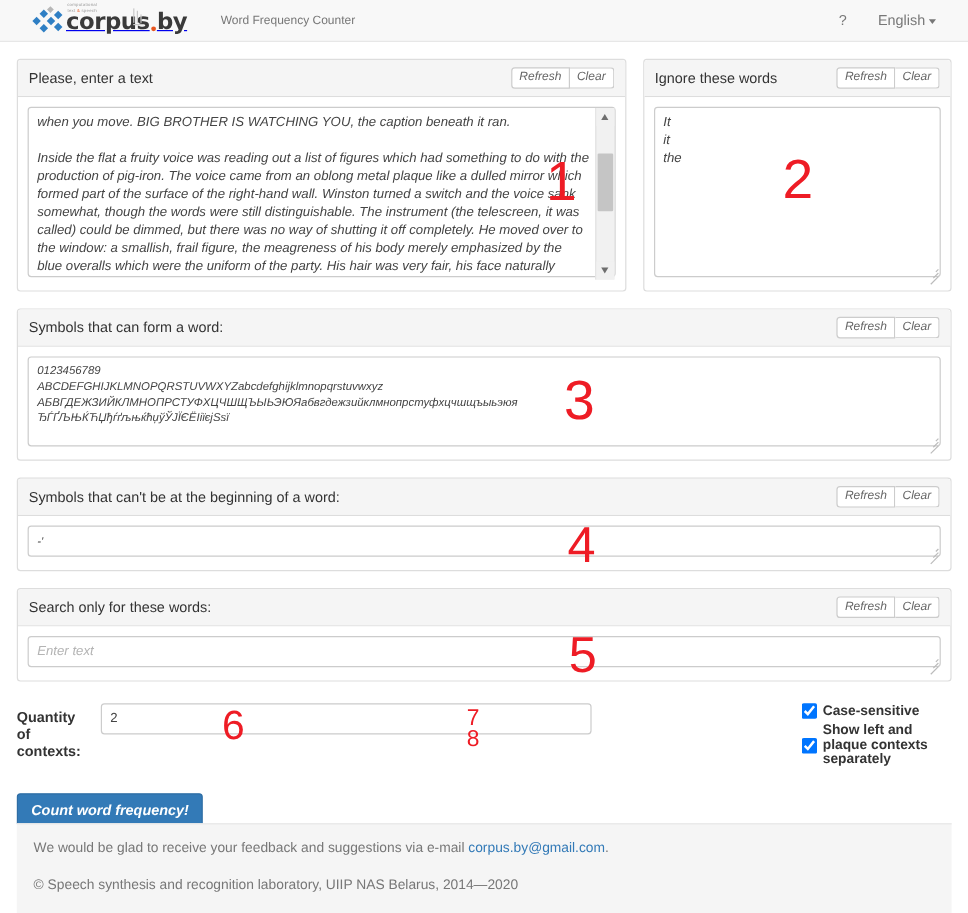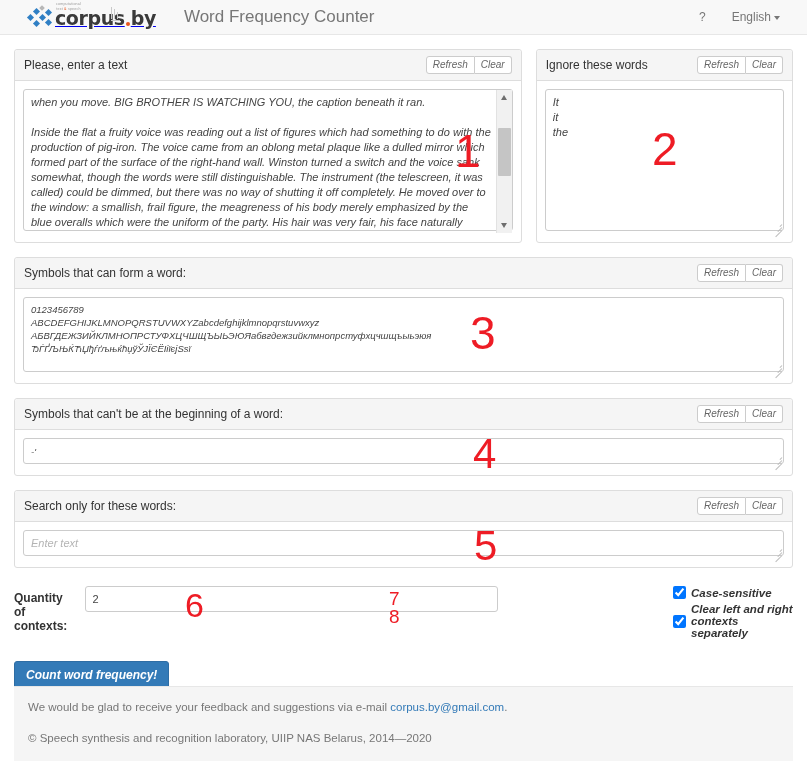--- a/index.html
+++ b/index.html
@@ -86,21 +86,21 @@
     left: 83px; top: 1px;
     width: 10px; height: 14px;
   }
   .brand-bars span {
     position: absolute;
     width: 1px;
     background: #c9c9c9;
   }
   .page-title {
     margin-left: 28px;
-    font-size: 17px;
+    font-size: 10px;
     color: #777777;
     font-weight: normal;
   }
   .nav-right {
     margin-left: auto;
     display: flex;
     align-items: center;
   }
   .nav-link {
     color: #777777;
@@ -256,21 +256,20 @@
   .check-row {
     display: flex;
     align-items: center;
     margin-bottom: 4px;
   }
   .check-row input { margin: 0 5px 0 0; }
   .check-label {
     font-size: 11.5px;
     font-weight: bold;
     color: #333333;
-    font-style: italic;
   }
   .btn-primary {
     margin: 18px 0 0 14px;
     background: #337ab7;
     border: 1px solid #2e6da4;
     color: #ffffff;
     font-size: 12px;
     font-weight: bold;
     padding: 6px 11px;
     border-radius: 3px;
@@ -461,21 +460,21 @@
 <div class="controls">
   <span class="qty-label">Quantity of contexts:</span>
   <input type="text" class="qty-input" value="2" style="">
   <div class="checks">
     <label class="check-row">
       <input type="checkbox" checked="" style="">
       <span class="check-label">Case-sensitive</span>
     </label>
     <label class="check-row">
       <input type="checkbox" checked="" style="">
-      <span class="check-label">Clear left and right contexts separately</span>
+      <span class="check-label">Show left and plaque contexts separately</span>
     </label>
   </div>
 </div>
 
 <button class="btn-primary">Count word frequency!</button>
 
 
 <div class="footer">
   <div><span>We would be glad to receive your feedback and suggestions via e-mail </span><a href="#">corpus.by@gmail.com</a><span>.</span></div>
   <div class="copy">© Speech synthesis and recognition laboratory, UIIP NAS Belarus, 2014—2020</div>

